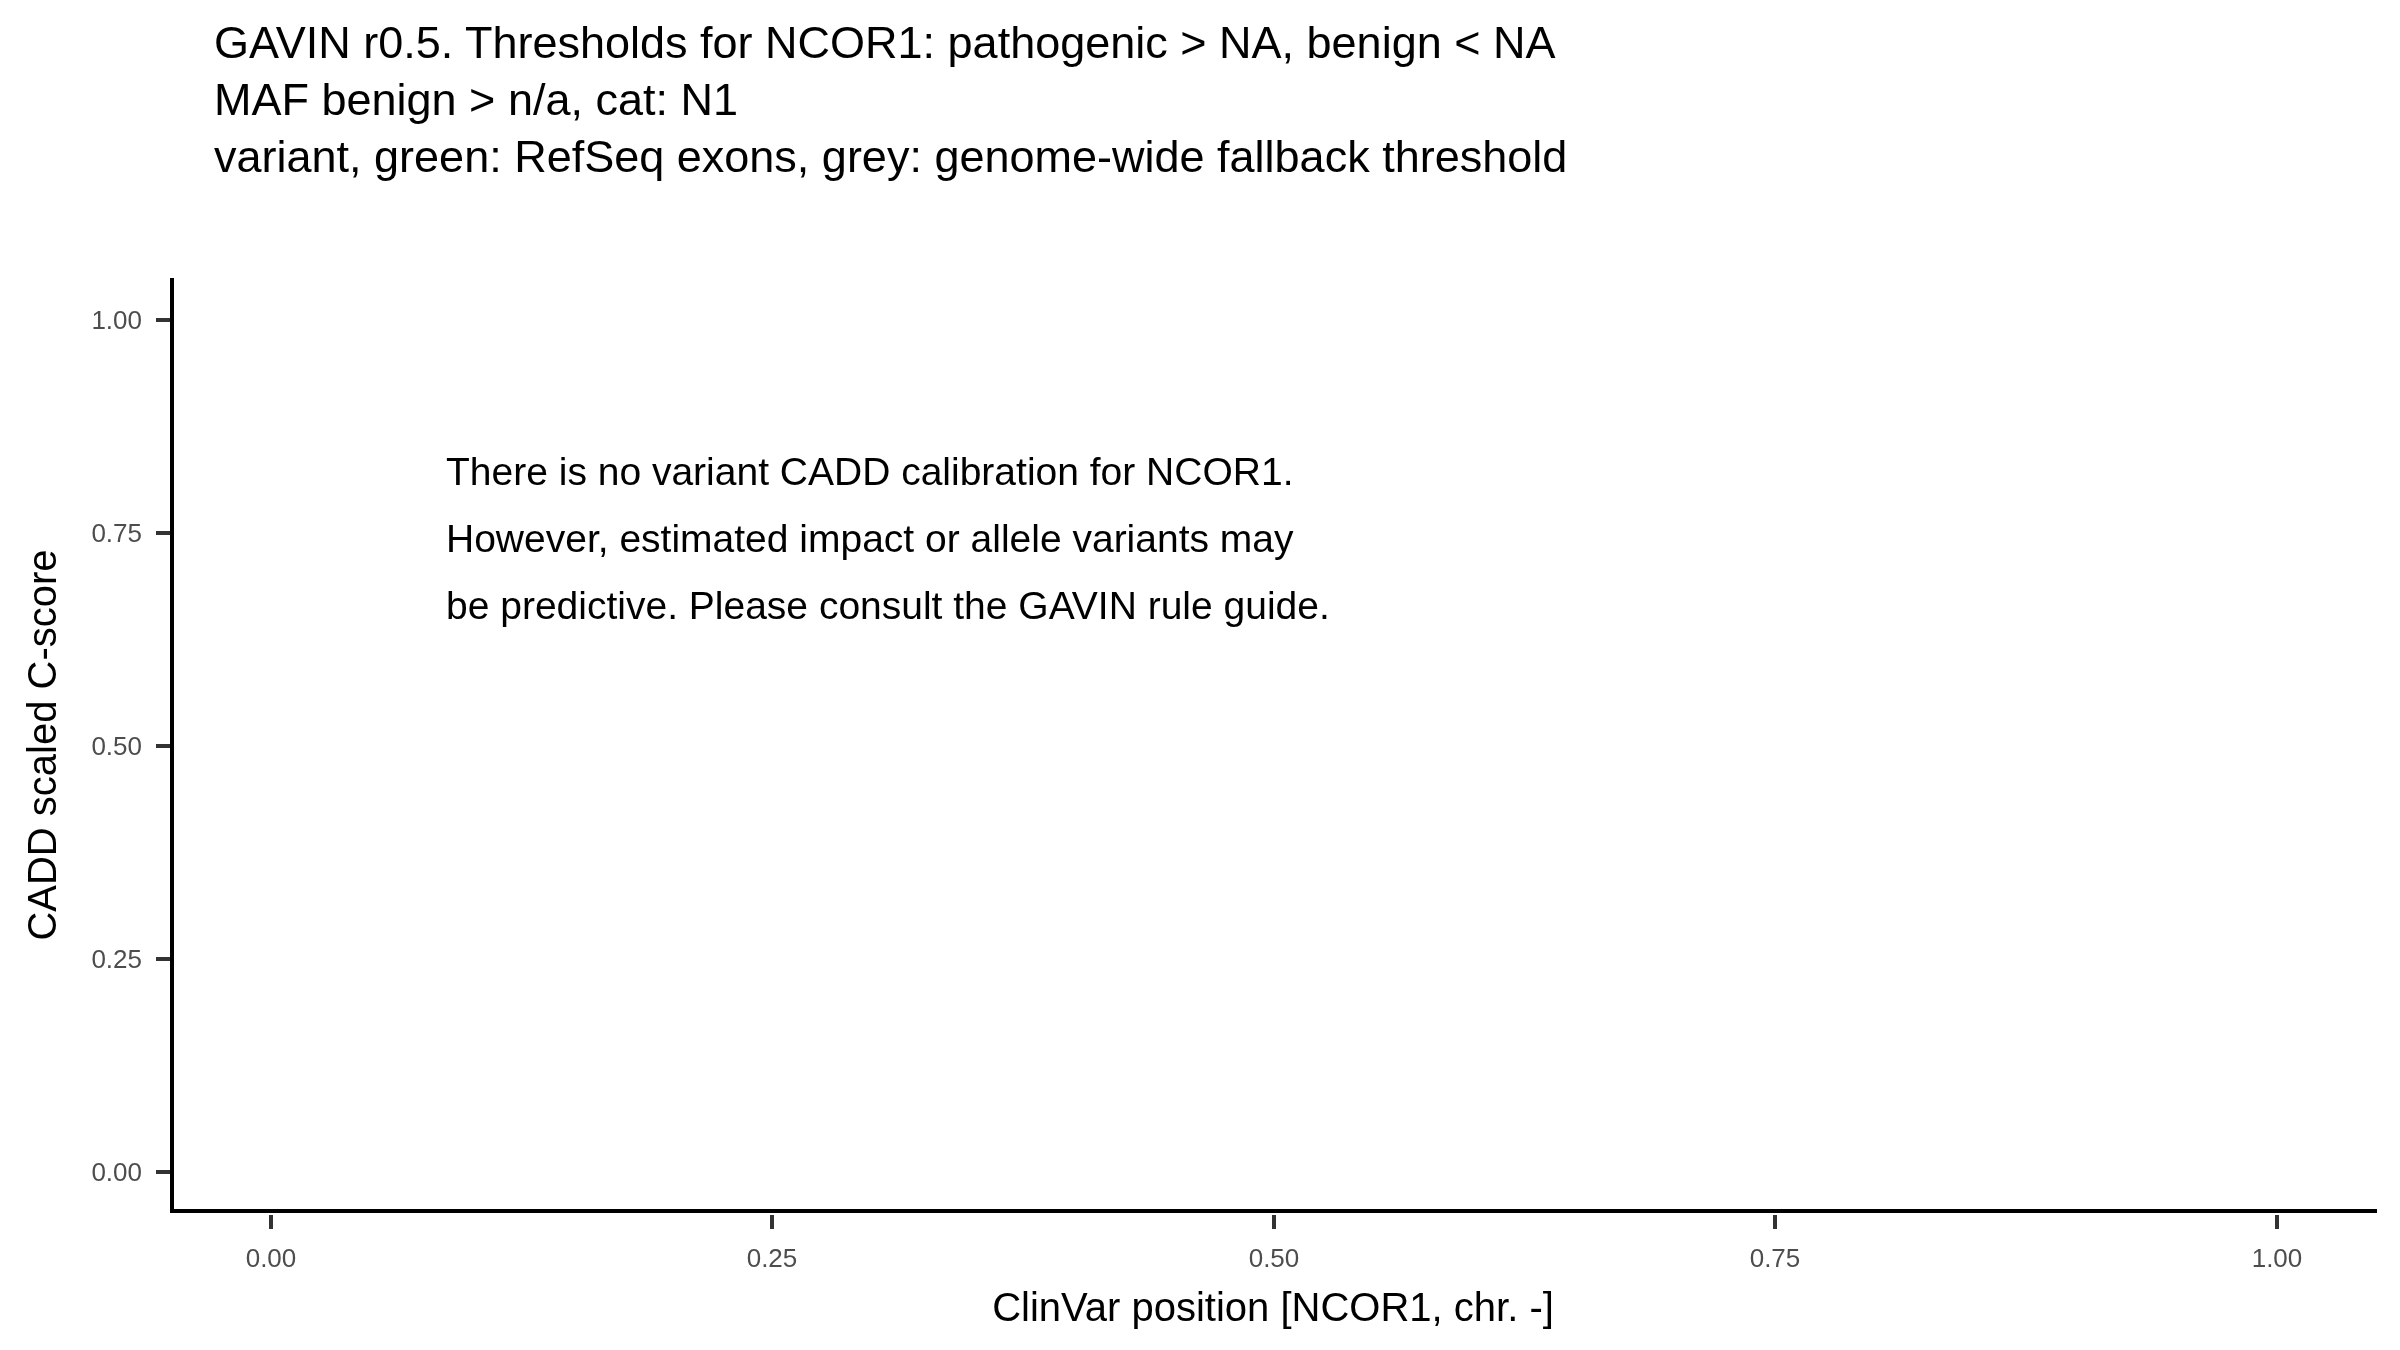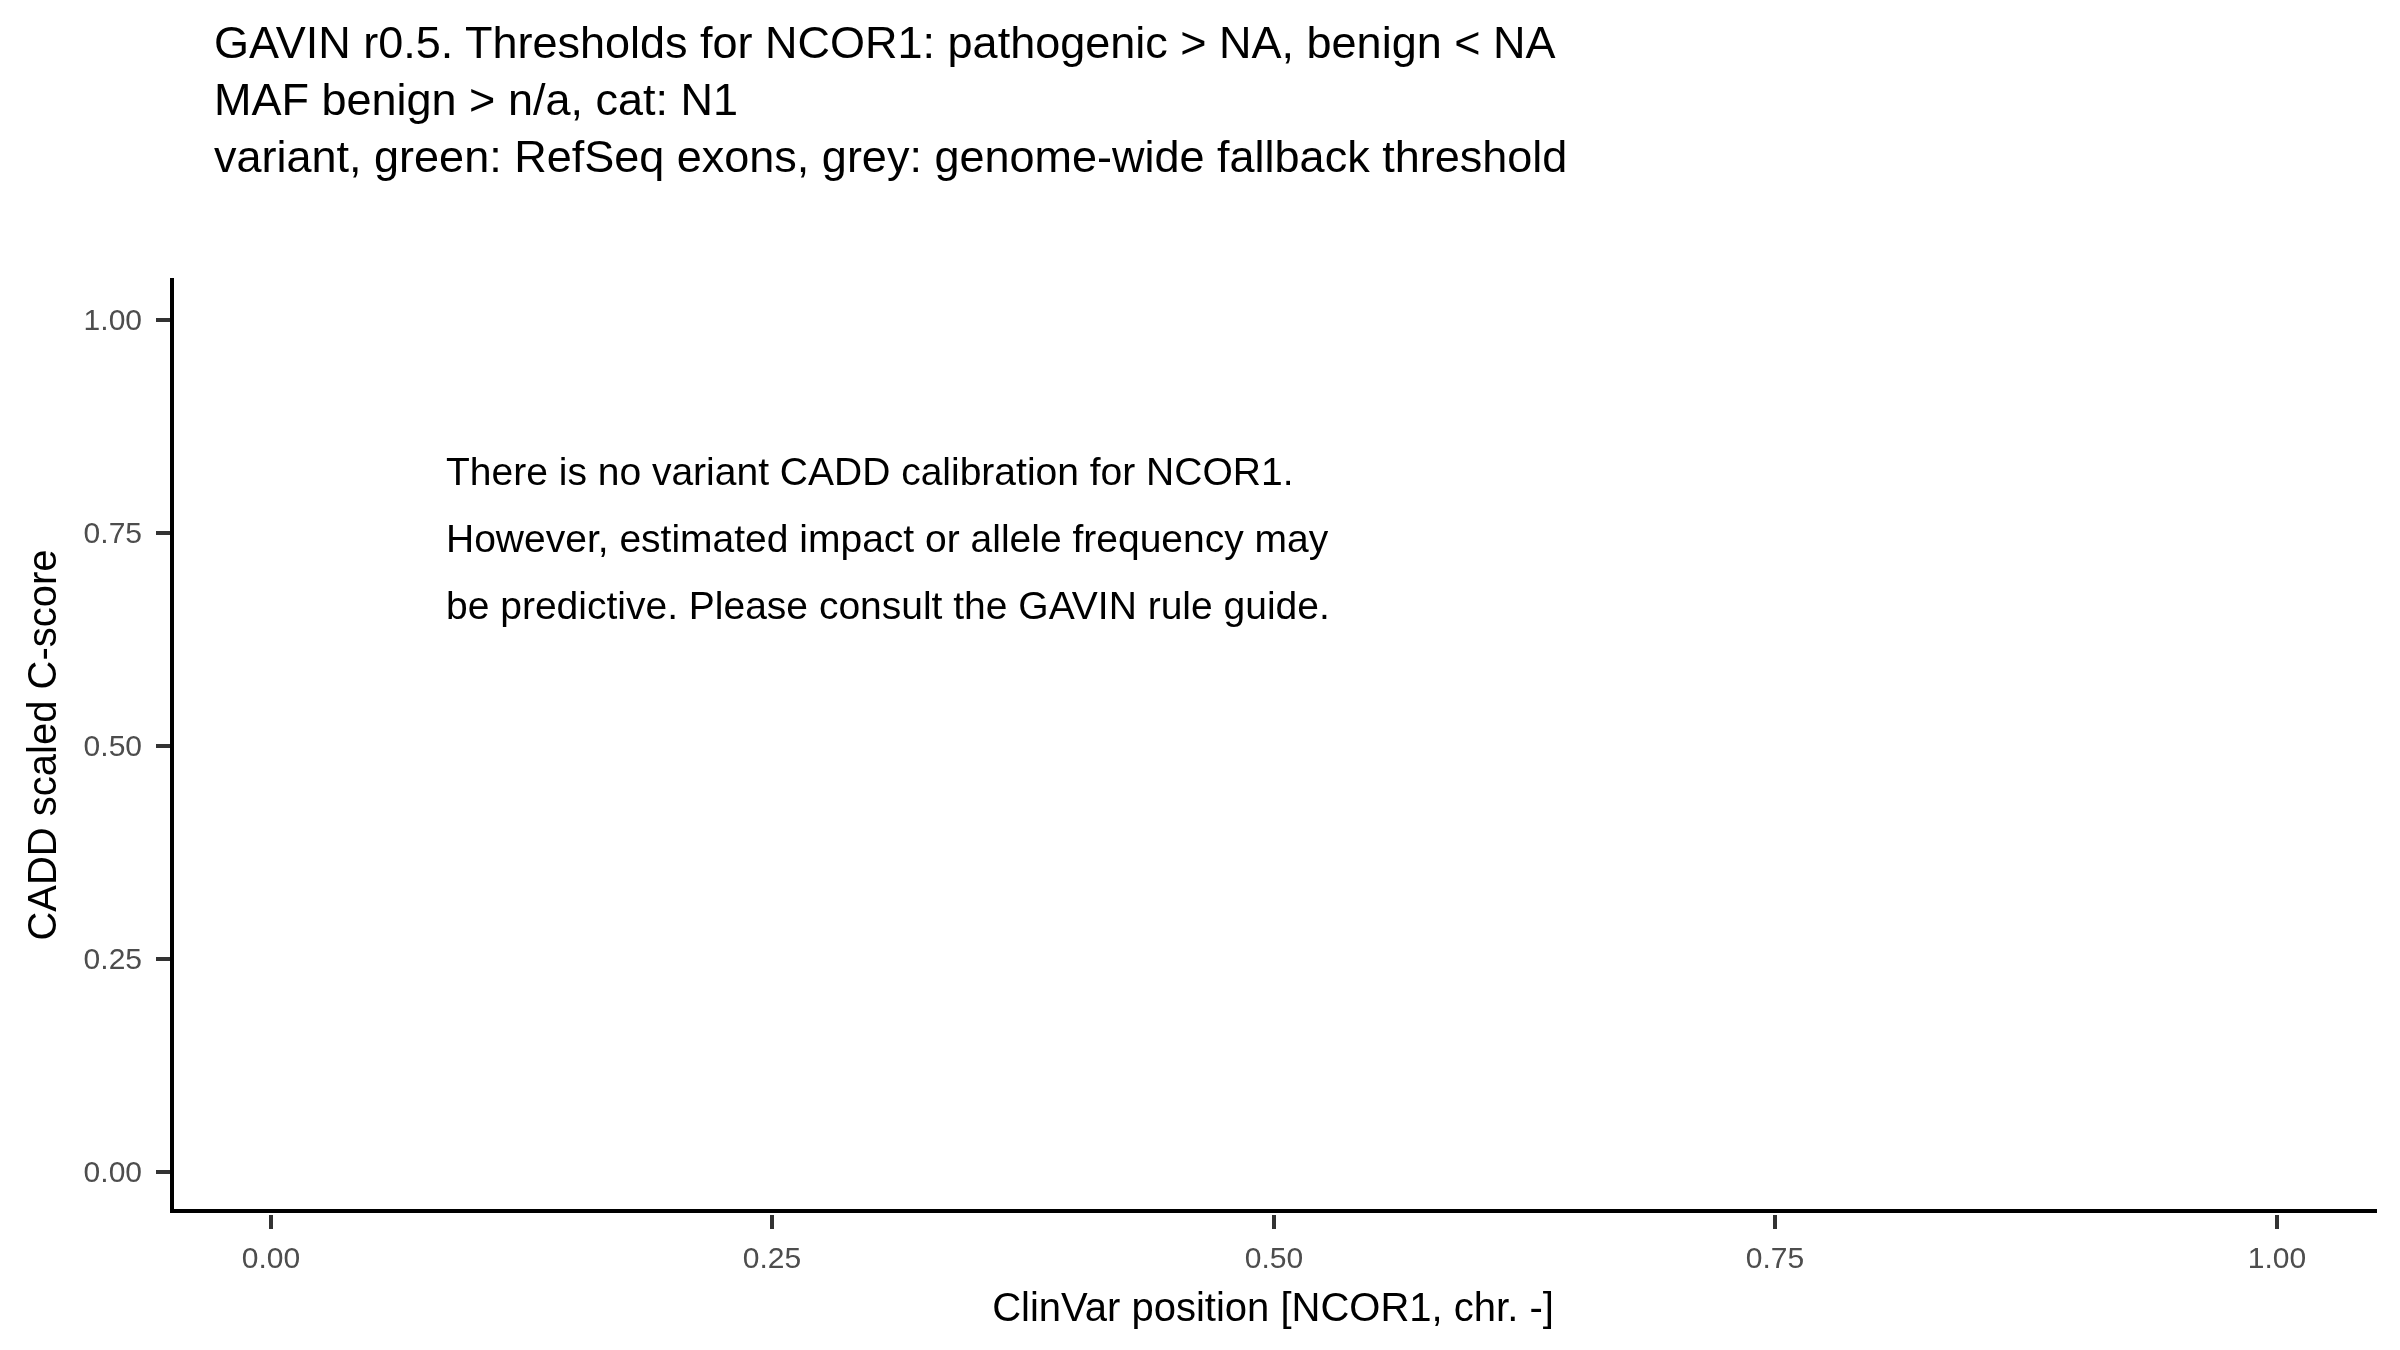--- a/index.html
+++ b/index.html
@@ -29,21 +29,21 @@
   }
   
   .annotation {
     position:absolute; left:446px; top:438px; width:1700px;
     text-align:left; font-size:39px; line-height:67px; color:#000;
   }
   .tick-mark { position:absolute; background:#333333; }
   .ytick-mark { width:14px; height:4px; left:156px; }
   .xtick-mark { width:4px; height:14px; top:1215px; }
   .tick-label {
-    position:absolute; font-size:30px; color:#4d4d4d;
+    position:absolute; font-size:26px; color:#4d4d4d;
   }
   .ytick-label { width:110px; left:32px; text-align:right; height:42px; line-height:42px; }
   .xtick-label { width:140px; text-align:center; height:42px; line-height:42px; top:1237px; }
   .xaxis-title {
     position:absolute; left:773px; top:1285px; width:1000px;
     text-align:center; font-size:40px; color:#000; white-space:nowrap;
   }
   .yaxis-title {
     position:absolute; left:-358px; top:721px; width:800px; height:48px;
     line-height:48px; text-align:center; font-size:40px; color:#000;
@@ -58,21 +58,21 @@
   <div class="plot-title">
     <div>GAVIN r0.5. Thresholds for NCOR1: pathogenic &gt; NA, benign &lt; NA</div>
     <div>MAF benign &gt; n/a, cat: N1</div>
     <div>variant, green: RefSeq exons, grey: genome-wide fallback threshold</div>
   </div>
 
   <div class="panel"></div>
 
   <div class="annotation">
     <div>There is no variant CADD calibration for NCOR1.</div>
-    <div>However, estimated impact or allele frequency may</div>
+    <div>However, estimated impact or allele variants may</div>
     <div>be predictive. Please consult the GAVIN rule guide.</div>
   </div>
 
   <div class="tick-mark ytick-mark" style="top:318px"></div>
   <div class="tick-mark ytick-mark" style="top:531px"></div>
   <div class="tick-mark ytick-mark" style="top:744px"></div>
   <div class="tick-mark ytick-mark" style="top:957px"></div>
   <div class="tick-mark ytick-mark" style="top:1170px"></div>
 
   <div class="tick-label ytick-label" style="top:299px">1.00</div>

